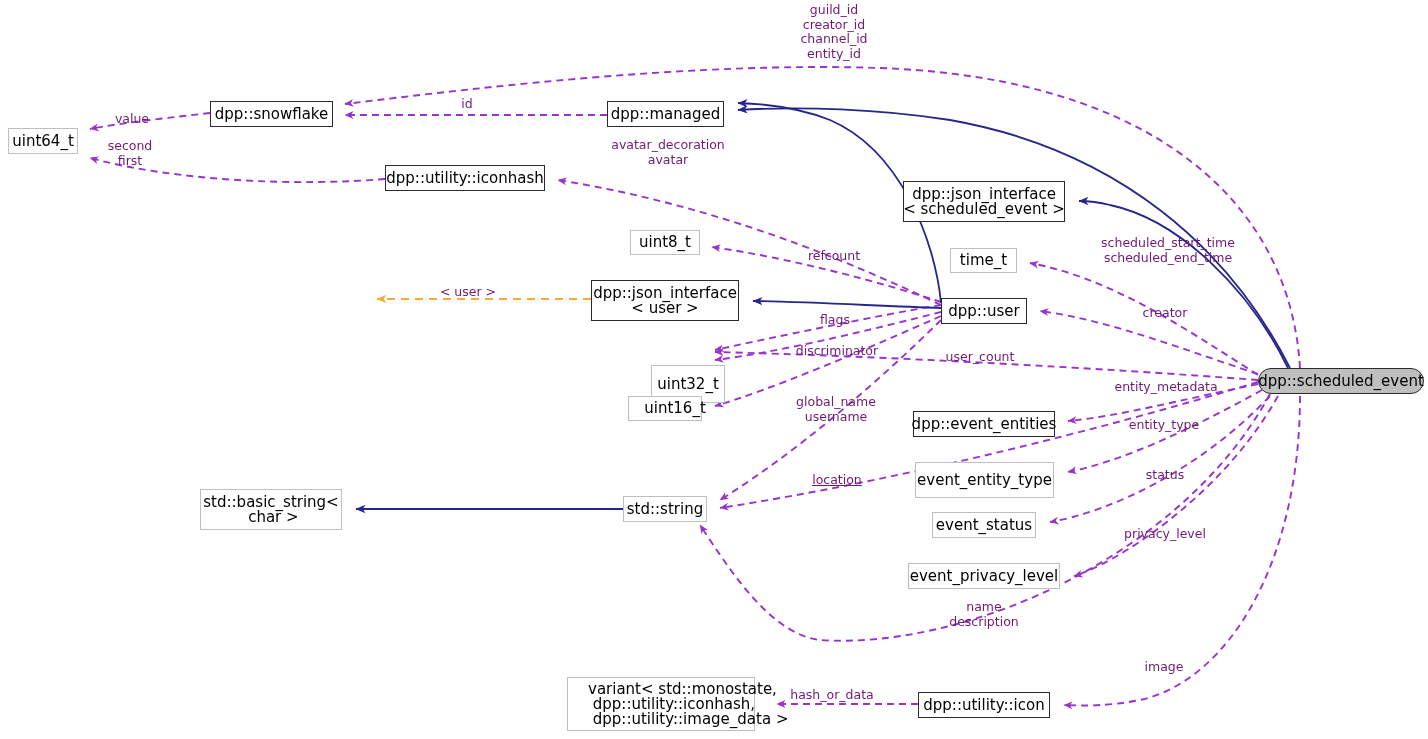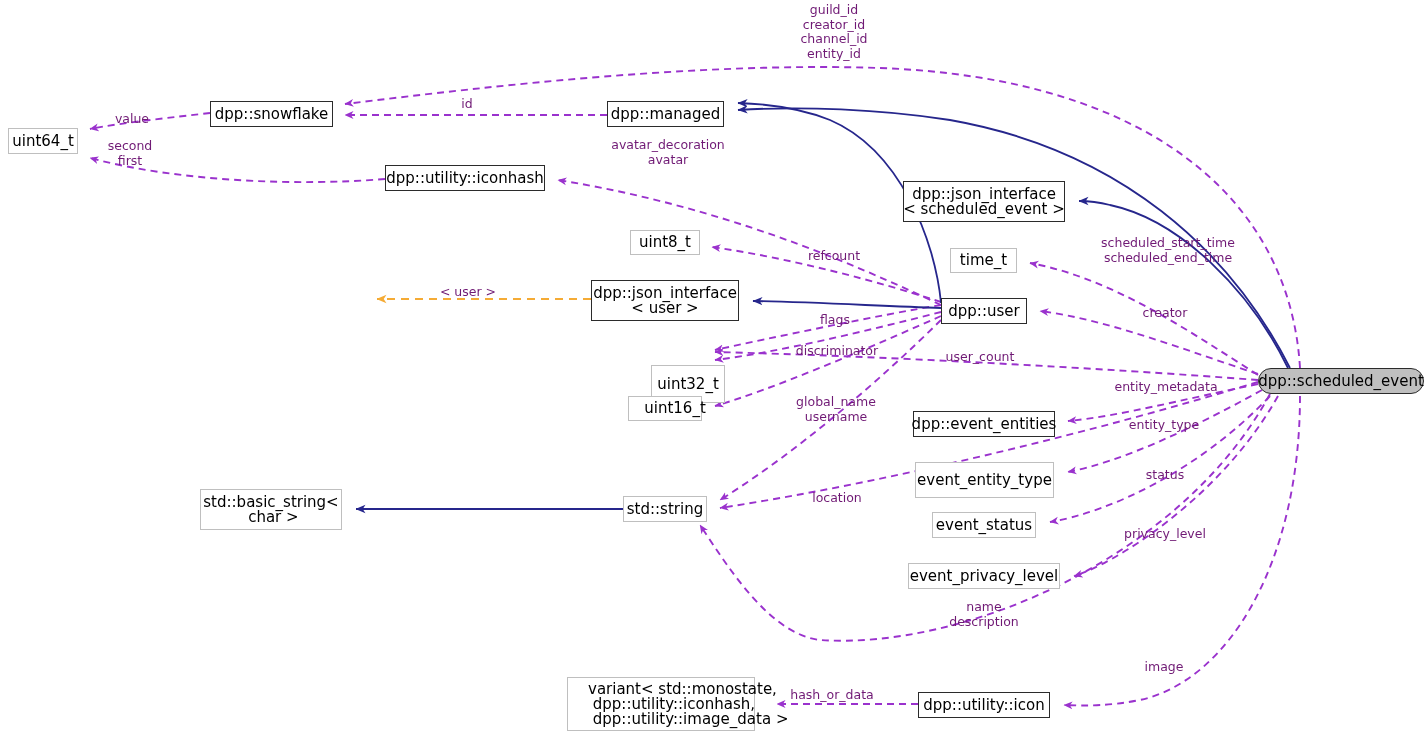--- a/index.html
+++ b/index.html
@@ -217,21 +217,21 @@
 
   <div class="edge-label" style="left:1106px; top:380px; width:120px;"><span>entity_metadata</span></div>
 
   <div class="edge-label" style="left:791px;  top:395px; width:90px;"><span>global_name
 username</span></div>
 
   <div class="edge-label" style="left:1120px; top:418px; width:88px;"><span>entity_type</span></div>
 
   <div class="edge-label" style="left:1140px; top:468px; width:50px;"><span>status</span></div>
 
-  <div class="edge-label" style="left:805px;  top:491px; width:64px;"><span>location</span></div>
+  <div class="edge-label" style="left:805px;  top:473px; width:64px;text-decoration:underline;"><span>location</span></div>
 
   <div class="edge-label" style="left:1115px; top:527px; width:100px;"><span>privacy_level</span></div>
 
   <div class="edge-label" style="left:938px;  top:600px; width:92px;"><span>name
 description</span></div>
 
   <div class="edge-label" style="left:1139px; top:660px; width:50px;"><span>image</span></div>
 
   <div class="edge-label" style="left:782px;  top:688px; width:100px;"><span>hash_or_data</span></div>
 

